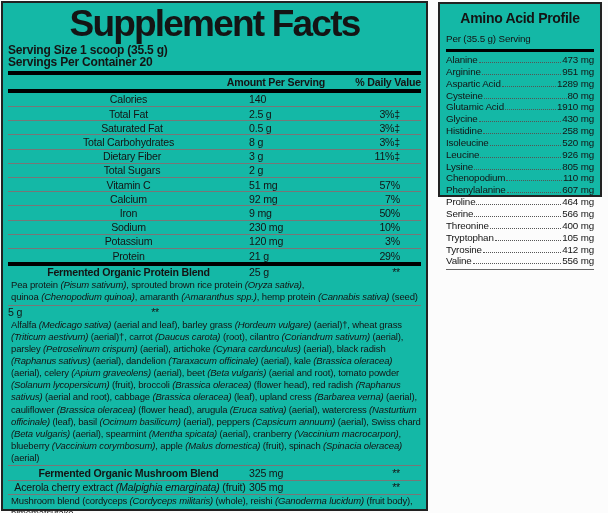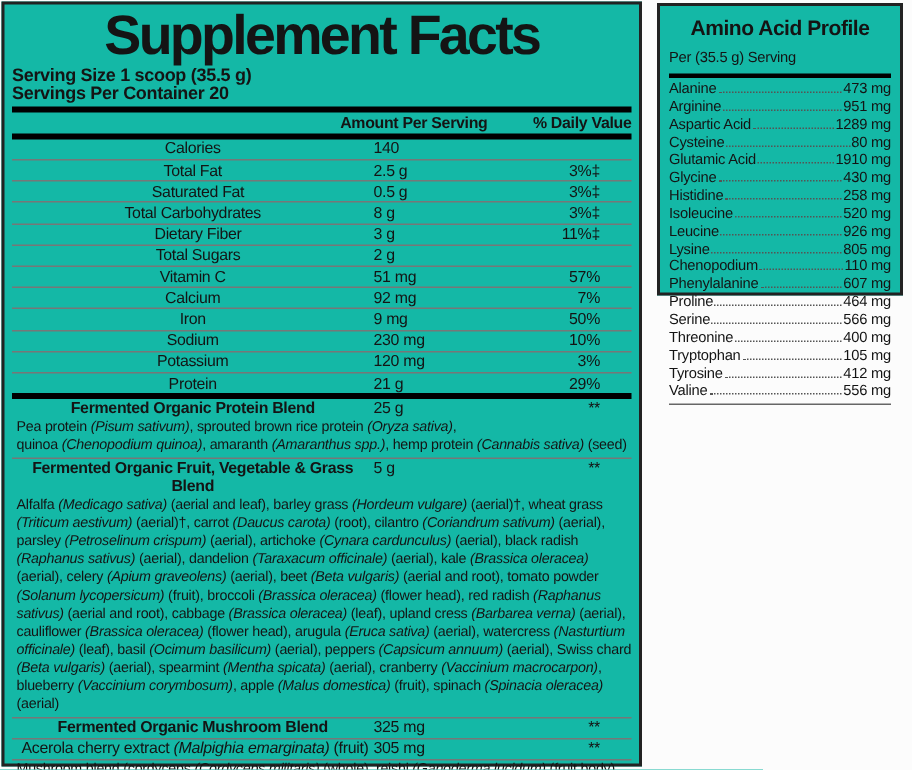--- a/index.html
+++ b/index.html
@@ -156,21 +156,20 @@
     <span class="n bold">Fermented Organic Protein Blend</span>
     <span class="amt">25 g</span>
     <span class="dv">**</span>
   </div>
   <div class="desc"><span>Pea protein </span><i>(Pisum sativum)</i><span>, sprouted brown rice protein </span><i>(Oryza sativa)</i><span>,
 quinoa </span><i>(Chenopodium quinoa)</i><span>, amaranth </span><i>(Amaranthus spp.)</i><span>, hemp protein </span><i>(Cannabis sativa)</i><span> (seed)</span></div>
 
   <div class="sep"></div>
 
   <div class="trow" style="border-top:none">
-    <span class="n bold">Fermented Organic Fruit, Vegetable &amp; Grass Blend</span>
     <span class="amt">5 g</span>
     <span class="dv">**</span>
   </div>
   <div class="desc"><span>Alfalfa </span><i>(Medicago sativa)</i><span> (aerial and leaf), barley grass </span><i>(Hordeum vulgare)</i><span> (aerial)†, wheat grass </span><i>(Triticum aestivum)</i><span> (aerial)†, carrot </span><i>(Daucus carota)</i><span> (root), cilantro </span><i>(Coriandrum sativum)</i><span> (aerial), parsley </span><i>(Petroselinum crispum)</i><span> (aerial), artichoke </span><i>(Cynara cardunculus)</i><span> (aerial), black radish </span><i>(Raphanus sativus)</i><span> (aerial), dandelion </span><i>(Taraxacum officinale)</i><span> (aerial), kale </span><i>(Brassica oleracea)</i><span> (aerial), celery </span><i>(Apium graveolens)</i><span> (aerial), beet </span><i>(Beta vulgaris)</i><span> (aerial and root), tomato powder </span><i>(Solanum lycopersicum)</i><span> (fruit), broccoli </span><i>(Brassica oleracea)</i><span> (flower head), red radish </span><i>(Raphanus sativus)</i><span> (aerial and root), cabbage </span><i>(Brassica oleracea)</i><span> (leaf), upland cress </span><i>(Barbarea verna)</i><span> (aerial), cauliflower </span><i>(Brassica oleracea)</i><span> (flower head), arugula </span><i>(Eruca sativa)</i><span> (aerial), watercress </span><i>(Nasturtium officinale)</i><span> (leaf), basil </span><i>(Ocimum basilicum)</i><span> (aerial), peppers </span><i>(Capsicum annuum)</i><span> (aerial), Swiss chard </span><i>(Beta vulgaris)</i><span> (aerial), spearmint </span><i>(Mentha spicata)</i><span> (aerial), cranberry </span><i>(Vaccinium macrocarpon)</i><span>, blueberry </span><i>(Vaccinium corymbosum)</i><span>, apple </span><i>(Malus domestica)</i><span> (fruit), spinach </span><i>(Spinacia oleracea)</i><span> (aerial)</span></div>
 
   <div class="sep"></div>
 
   <div class="trow" style="border-top:none">
     <span class="n bold">Fermented Organic Mushroom Blend</span>
     <span class="amt">325 mg</span>

